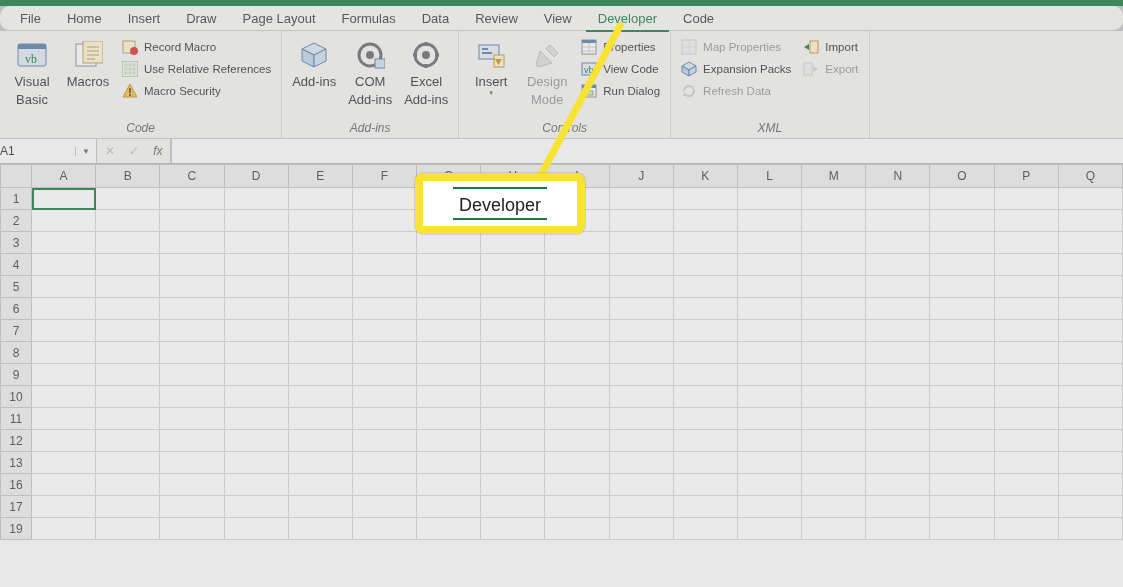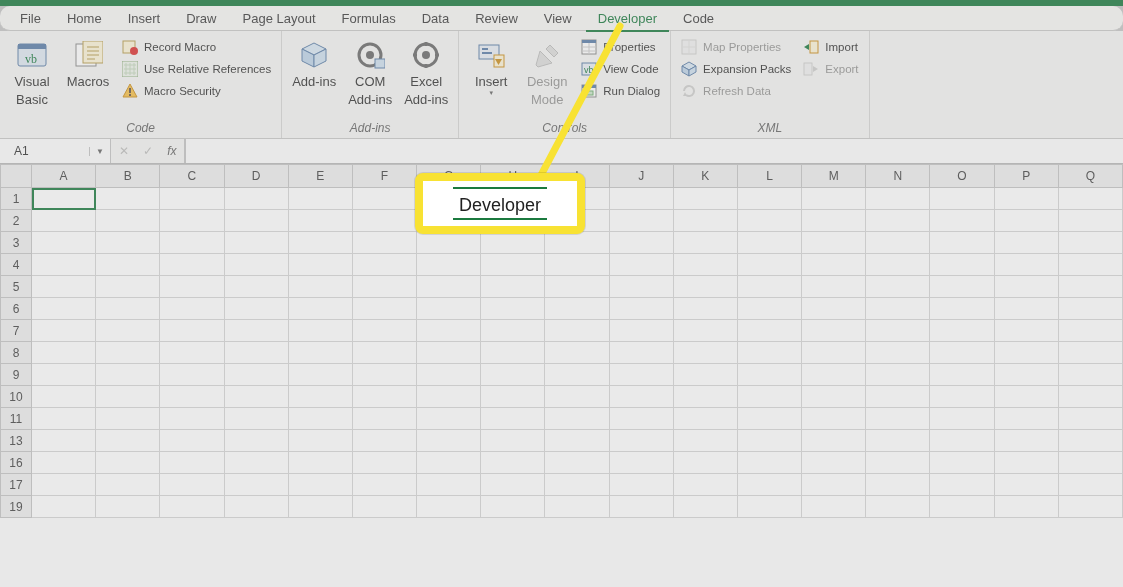--- a/index.html
+++ b/index.html
@@ -149,21 +149,21 @@
     align-items: stretch;
     height: 24px;
     background: #f5f5f3;
     border-bottom: 1px solid #b9b9b8;
   }
   .namebox {
     width: 96px;
     border-right: 1px solid #c5c5c5;
     display: flex;
     align-items: center;
-    padding-left: 14px;
+    padding-left: 0;
     background: #fdfdfd;
     font-size: 12px;
   }
   .namebox .dd {
     margin-left: auto;
     padding: 0 6px;
     font-size: 8px;
     color: #666;
     border-left: 1px solid #c5c5c5;
   }
@@ -749,20 +749,40 @@
           <td class="cell"></td>
           <td class="cell"></td>
           <td class="cell"></td>
           <td class="cell"></td>
           <td class="cell"></td>
           <td class="cell"></td>
           <td class="cell"></td>
           <td class="cell"></td>
         </tr>
         <tr>
+          <th class="rowhdr">12</th>
+          <td class="cell"></td>
+          <td class="cell"></td>
+          <td class="cell"></td>
+          <td class="cell"></td>
+          <td class="cell"></td>
+          <td class="cell"></td>
+          <td class="cell"></td>
+          <td class="cell"></td>
+          <td class="cell"></td>
+          <td class="cell"></td>
+          <td class="cell"></td>
+          <td class="cell"></td>
+          <td class="cell"></td>
+          <td class="cell"></td>
+          <td class="cell"></td>
+          <td class="cell"></td>
+          <td class="cell"></td>
+        </tr>
+        <tr>
           <th class="rowhdr">13</th>
           <td class="cell"></td>
           <td class="cell"></td>
           <td class="cell"></td>
           <td class="cell"></td>
           <td class="cell"></td>
           <td class="cell"></td>
           <td class="cell"></td>
           <td class="cell"></td>
           <td class="cell"></td>

